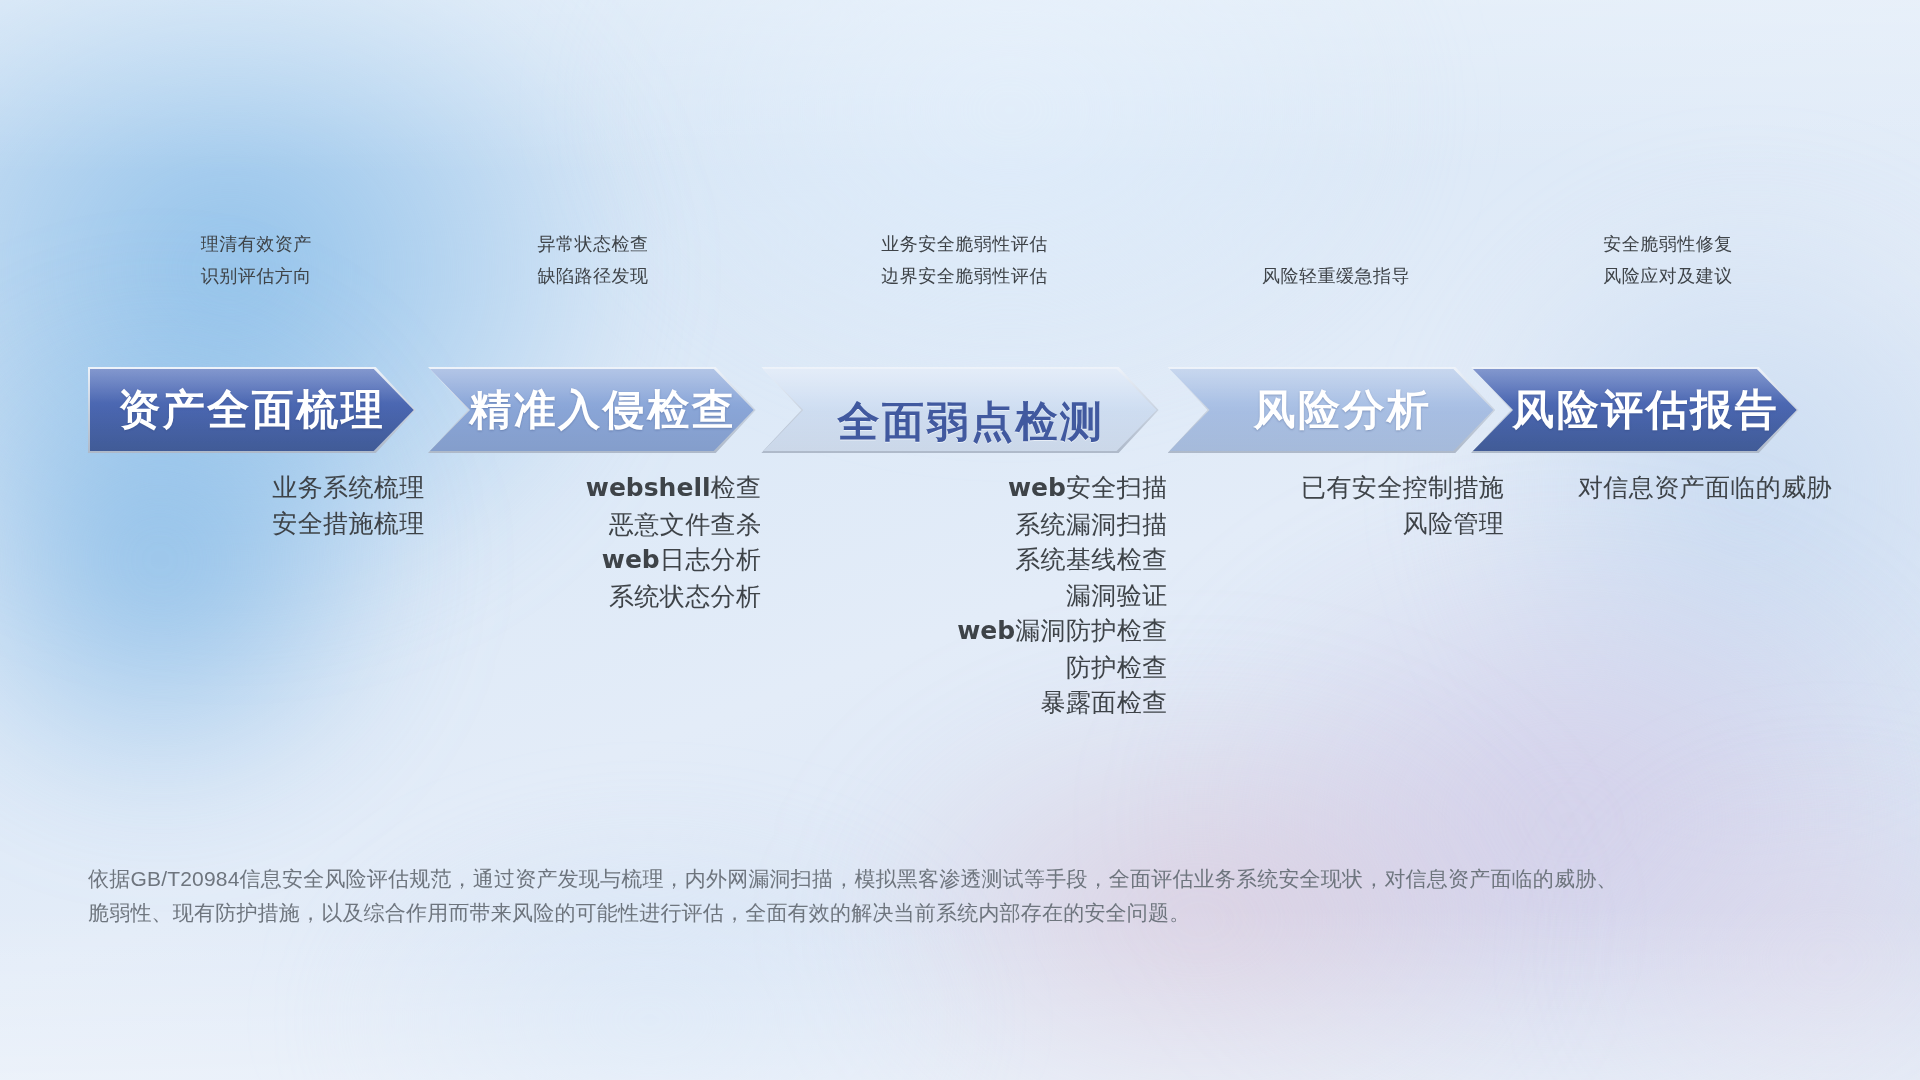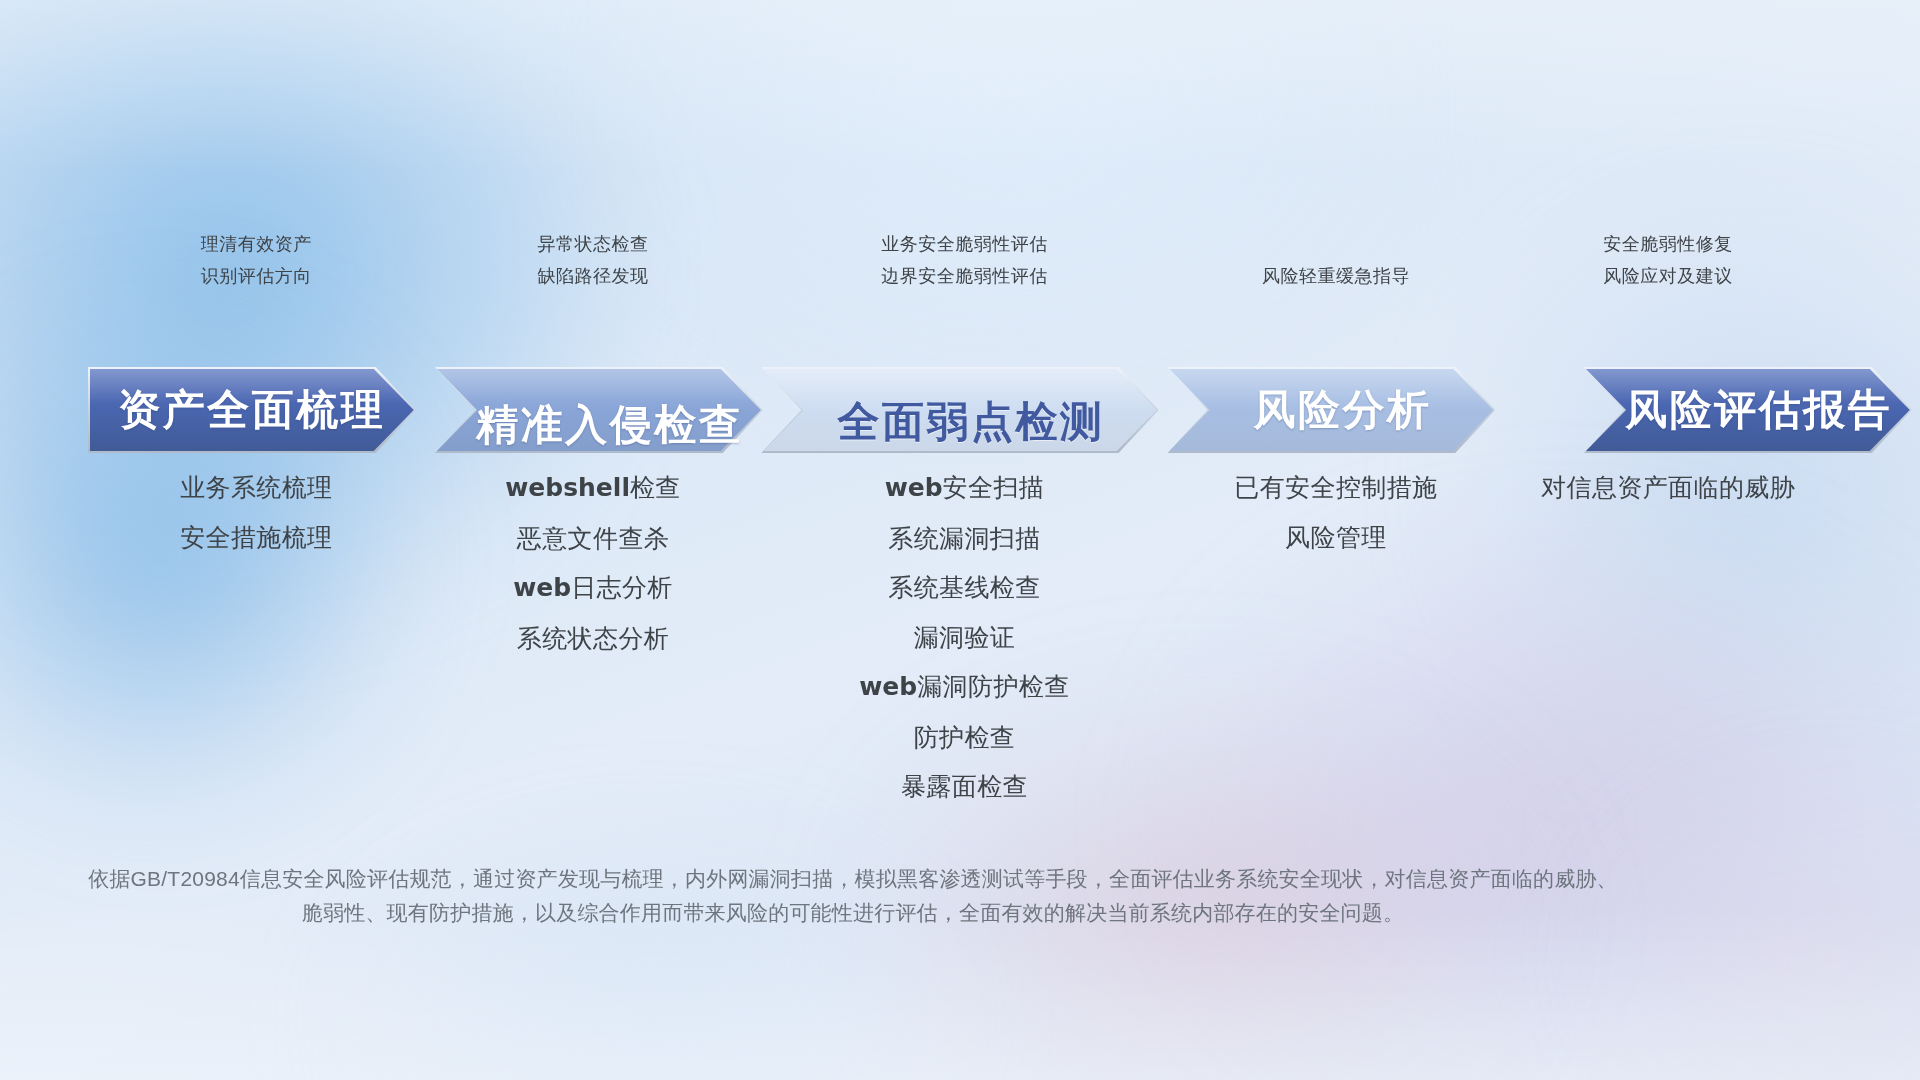--- a/index.html
+++ b/index.html
@@ -67,30 +67,30 @@
   .chev .shape { position:absolute; inset:0; }
   .chev-label {
     position:relative; z-index:3; font-size:42px; font-weight:bold;
     letter-spacing:2.5px; white-space:nowrap;
   }
   .chev-label.white { color:#ffffff; text-shadow:0 1px 2px rgba(40,60,110,.30); }
   .chev-label.blue  { color:#41599f; text-shadow:0 1px 0 rgba(255,255,255,.55); }
 
   
   #botlists { top:470px; align-items:flex-start; }
-  #botlists .col { display:flex; flex-direction:column; gap:15px; }
+  #botlists .col { display:flex; flex-direction:column; gap:1px;align-items:flex-end; }
   .bl-line { font-size:25px; line-height:1.38; color:#3e4348; letter-spacing:.4px;
              white-space:nowrap; }
   .bl-line .mono { font-family:"DejaVu Sans","Liberation Sans",sans-serif;
                    font-weight:bold; letter-spacing:0; }
 
   
   #footer { position:absolute; left:88px; top:862px; width:1530px;
             font-size:21px; line-height:1.62; color:#6e757e; letter-spacing:.2px; }
-  #footer p { margin:0;text-align:center; }
+  #footer p { margin:0; }
 </style>
 </head>
 <body>
 
 <div id="bg">
   <div class="layer bg-base"></div>
   <div class="layer bg-b3"></div>
   <div class="layer bg-b6"></div>
   <div class="layer bg-b1"></div>
   <div class="layer bg-b2"></div>
@@ -125,39 +125,39 @@
       </div>
     </div>
 
   <div id="band">
       <div class="chev" style="left: 0px; width: 327.745px;">
         <div class="shape" style="clip-path: polygon(0px 0px, 287.745px 0px, 327.745px 43px, 287.745px 86px, 0px 86px); background: linear-gradient(rgb(238, 243, 250), rgb(197, 207, 221) 55%, rgb(174, 185, 201));"></div>
         <div class="shape" style="left: 2px; top: 2px; width: 323.745px; height: 82px; clip-path: polygon(0px 0px, 283.745px 0px, 323.745px 41px, 283.745px 82px, 0px 82px); background: linear-gradient(rgb(87, 115, 189) 0%, rgb(74, 102, 176) 48%, rgb(68, 96, 159) 100%);"></div>
         <div class="shape" style="left: 2px; top: 2px; width: 323.745px; height: 82px; clip-path: polygon(0px 0px, 283.745px 0px, 323.745px 41px, 283.745px 82px, 0px 82px); background: linear-gradient(rgba(255, 255, 255, 0.26), rgba(255, 255, 255, 0) 42%, rgba(0, 0, 0, 0.05) 100%);"></div>
         <div class="chev-label white">资产全面梳理</div>
       </div>
-      <div class="chev" style="left: 347px; width: 327.745px; align-items: flex-end;">
+      <div class="chev" style="left: 340px; width: 327.745px;">
         <div class="shape" style="clip-path: polygon(0px 0px, 287.745px 0px, 327.745px 43px, 287.745px 86px, 0px 86px, 40px 43px); background: linear-gradient(rgb(238, 243, 250), rgb(197, 207, 221) 55%, rgb(174, 185, 201));"></div>
         <div class="shape" style="left: 2px; top: 2px; width: 323.745px; height: 82px; clip-path: polygon(0px 0px, 283.745px 0px, 323.745px 41px, 283.745px 82px, 0px 82px, 40px 41px); background: linear-gradient(rgb(152, 177, 222) 0%, rgb(138, 166, 216) 50%, rgb(139, 166, 214) 100%);"></div>
         <div class="shape" style="left: 2px; top: 2px; width: 323.745px; height: 82px; clip-path: polygon(0px 0px, 283.745px 0px, 323.745px 41px, 283.745px 82px, 0px 82px, 40px 41px); background: linear-gradient(rgba(255, 255, 255, 0.26), rgba(255, 255, 255, 0) 42%, rgba(0, 0, 0, 0.05) 100%);"></div>
         <div class="chev-label white" style="margin-left: 22px;">精准入侵检查</div>
       </div>
       <div class="chev" style="left: 673.367px; width: 397.267px;">
         <div class="shape" style="clip-path: polygon(0px 0px, 357.267px 0px, 397.267px 43px, 357.267px 86px, 0px 86px, 40px 43px); background: linear-gradient(rgb(238, 243, 250), rgb(197, 207, 221) 55%, rgb(174, 185, 201));"></div>
         <div class="shape" style="left: 2px; top: 2px; width: 393.267px; height: 82px; clip-path: polygon(0px 0px, 353.267px 0px, 393.267px 41px, 353.267px 82px, 0px 82px, 40px 41px); background: linear-gradient(rgb(218, 230, 246) 0%, rgb(207, 222, 242) 52%, rgb(214, 227, 245) 100%);"></div>
         <div class="shape" style="left: 2px; top: 2px; width: 393.267px; height: 82px; clip-path: polygon(0px 0px, 353.267px 0px, 393.267px 41px, 353.267px 82px, 0px 82px, 40px 41px); background: linear-gradient(rgba(255, 255, 255, 0.26), rgba(255, 255, 255, 0) 42%, rgba(0, 0, 0, 0.05) 100%);"></div>
         <div class="chev-label blue" style="margin-left: 22px; margin-top: 24px;">全面弱点检测</div>
       </div>
       <div class="chev" style="left: 1079.57px; width: 327.745px;">
         <div class="shape" style="clip-path: polygon(0px 0px, 287.745px 0px, 327.745px 43px, 287.745px 86px, 0px 86px, 40px 43px); background: linear-gradient(rgb(238, 243, 250), rgb(197, 207, 221) 55%, rgb(174, 185, 201));"></div>
         <div class="shape" style="left: 2px; top: 2px; width: 323.745px; height: 82px; clip-path: polygon(0px 0px, 283.745px 0px, 323.745px 41px, 283.745px 82px, 0px 82px, 40px 41px); background: linear-gradient(rgb(180, 201, 233) 0%, rgb(168, 191, 228) 52%, rgb(174, 196, 230) 100%);"></div>
         <div class="shape" style="left: 2px; top: 2px; width: 323.745px; height: 82px; clip-path: polygon(0px 0px, 283.745px 0px, 323.745px 41px, 283.745px 82px, 0px 82px, 40px 41px); background: linear-gradient(rgba(255, 255, 255, 0.26), rgba(255, 255, 255, 0) 42%, rgba(0, 0, 0, 0.05) 100%);"></div>
         <div class="chev-label white" style="margin-left: 22px;">风险分析</div>
       </div>
-      <div class="chev" style="left: 1496px; width: 327.745px;">
+      <div class="chev" style="left: 1383px; width: 327.745px;">
         <div class="shape" style="clip-path: polygon(0px 0px, 287.745px 0px, 327.745px 43px, 287.745px 86px, 0px 86px, 40px 43px); background: linear-gradient(rgb(238, 243, 250), rgb(197, 207, 221) 55%, rgb(174, 185, 201));"></div>
         <div class="shape" style="left: 2px; top: 2px; width: 323.745px; height: 82px; clip-path: polygon(0px 0px, 283.745px 0px, 323.745px 41px, 283.745px 82px, 0px 82px, 40px 41px); background: linear-gradient(rgb(87, 115, 189) 0%, rgb(74, 102, 176) 48%, rgb(68, 96, 159) 100%);"></div>
         <div class="shape" style="left: 2px; top: 2px; width: 323.745px; height: 82px; clip-path: polygon(0px 0px, 283.745px 0px, 323.745px 41px, 283.745px 82px, 0px 82px, 40px 41px); background: linear-gradient(rgba(255, 255, 255, 0.26), rgba(255, 255, 255, 0) 42%, rgba(0, 0, 0, 0.05) 100%);"></div>
         <div class="chev-label white" style="margin-left: 22px;">风险评估报告</div>
       </div>
     </div>
 
   <div class="cols" id="botlists">
       <div class="col" style="width: 336.683px;">
         <div class="bl-line">业务系统梳理</div>

